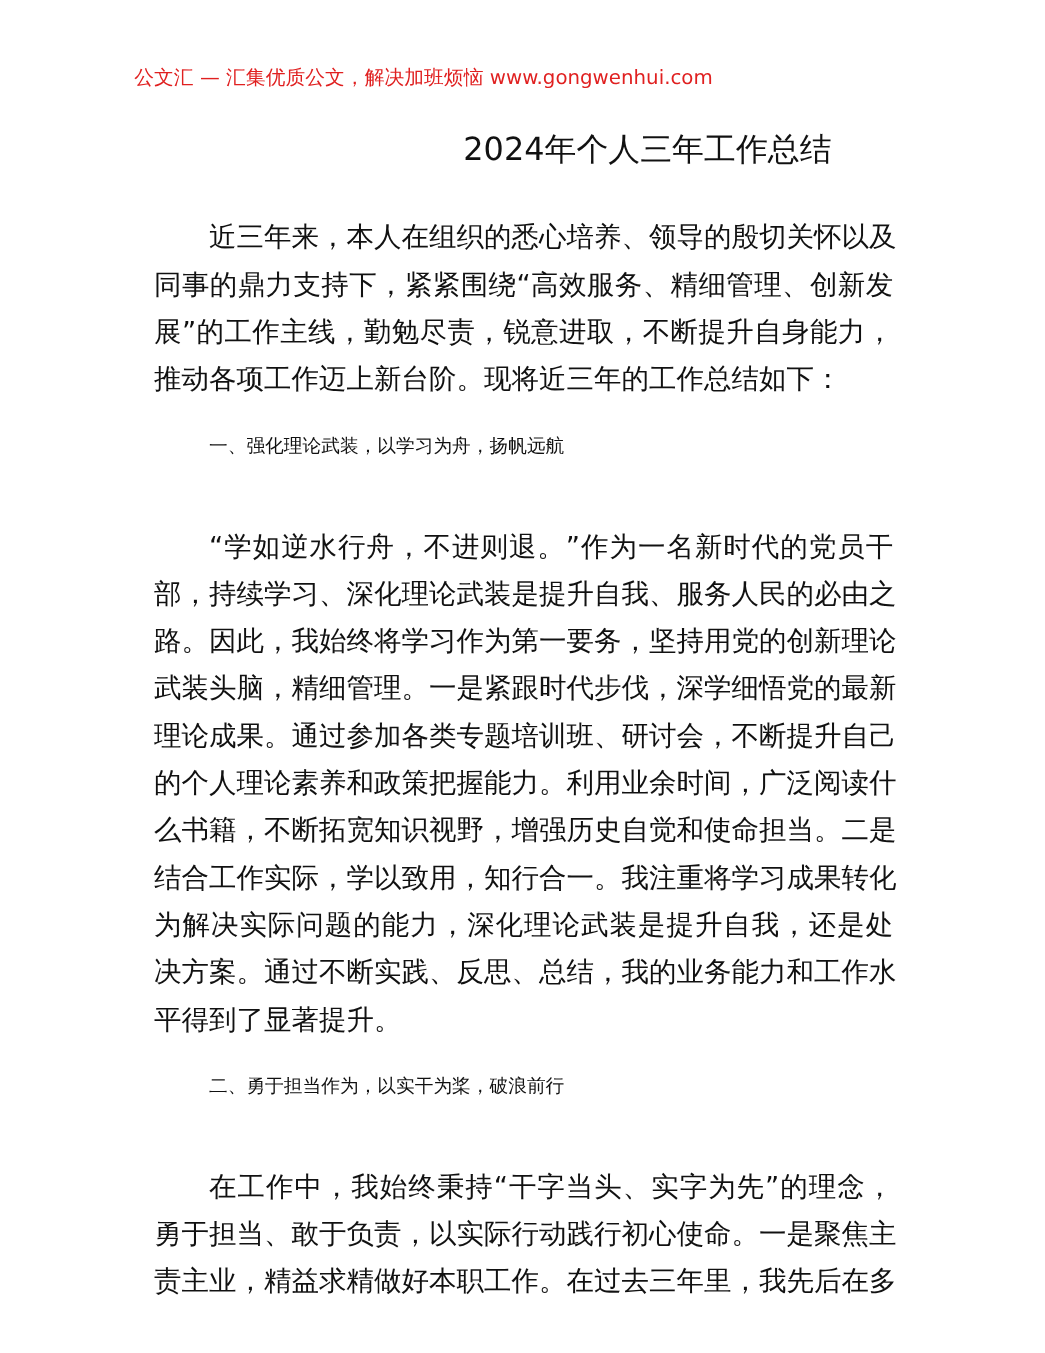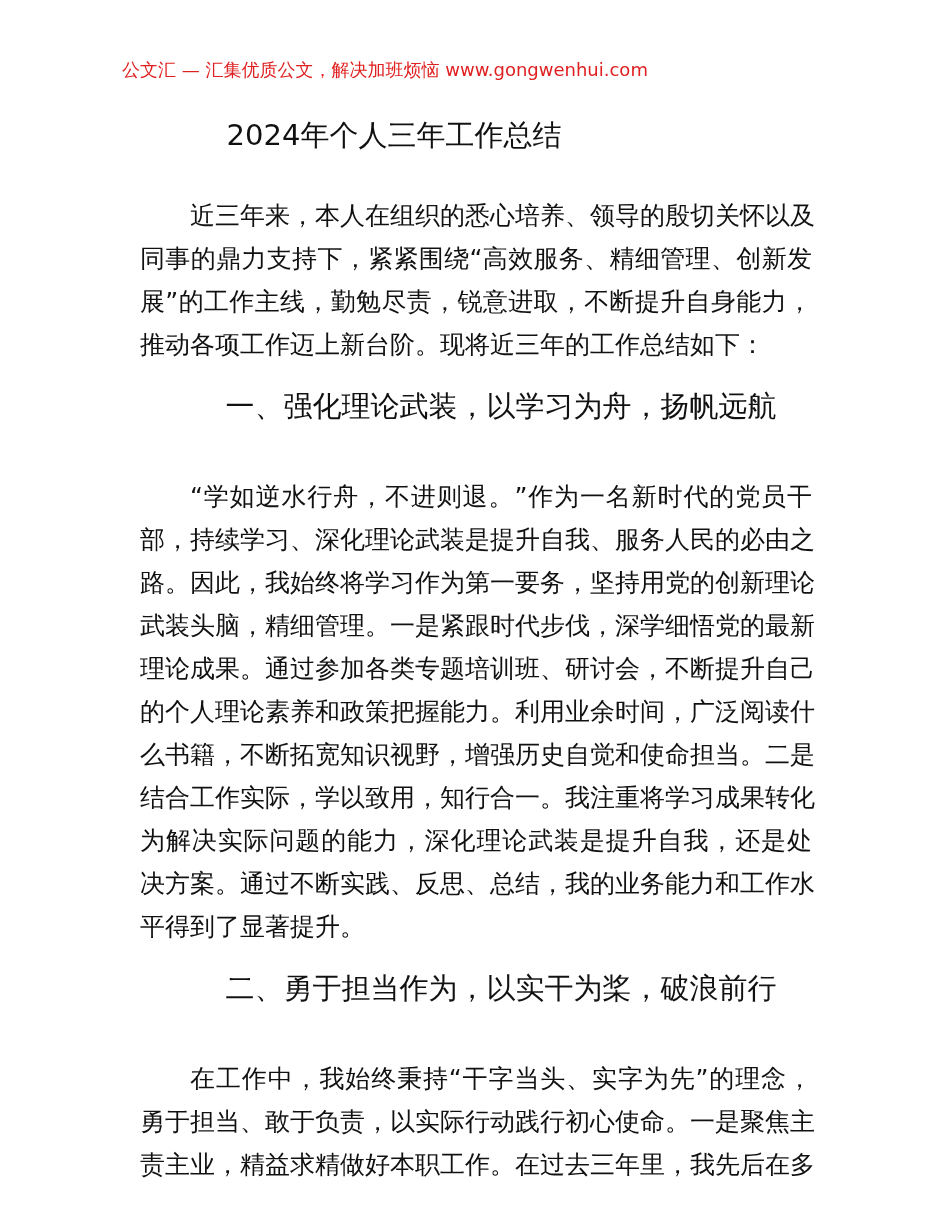--- a/index.html
+++ b/index.html
@@ -1,27 +1,27 @@
 <!DOCTYPE html>
 <html><head>
 <meta charset="utf-8">
 <style>
   html, body { margin:0; padding:0; background:#ffffff; }
   body { width:950px; height:1230px; position:relative; overflow:hidden;
          font-family: "DejaVu Sans", "Liberation Sans", sans-serif; color:#111; }
   .banner { position:absolute; top:58px; left:0; width:770px; text-align:center;
             font-size:18px; color:#e02020; letter-spacing:0px; }
-  .title { position:absolute; top:116px; left:18px; width:752px; text-align:center;
+  .title { position:absolute; top:116px; left:4px; width:752px; text-align:right;
            font-size:29px; color:#111; }
   .body { position:absolute; top:166px; left:140px; width:672px; }
   .line { height:43px; line-height:43px; font-size:25px; white-space:nowrap;
           text-align:justify; text-align-last:justify; }
   .line.last { text-align-last:left; }
   .line.indent { padding-left:50px;margin-top:28px; }
-  .heading { height:43px; line-height:43px; font-size:29px; white-space:nowrap; padding-left:50px;text-align:center; }
+  .heading { height:43px; line-height:43px; font-size:17px; white-space:nowrap; padding-left:50px; }
   .gap { height:19px; }
 </style>
 </head>
 <body>
 
 <div class="banner">公文汇 — 汇集优质公文，解决加班烦恼 www.gongwenhui.com</div>
 <div class="title">2024年个人三年工作总结</div>
 
 <div class="body">
   <div>

